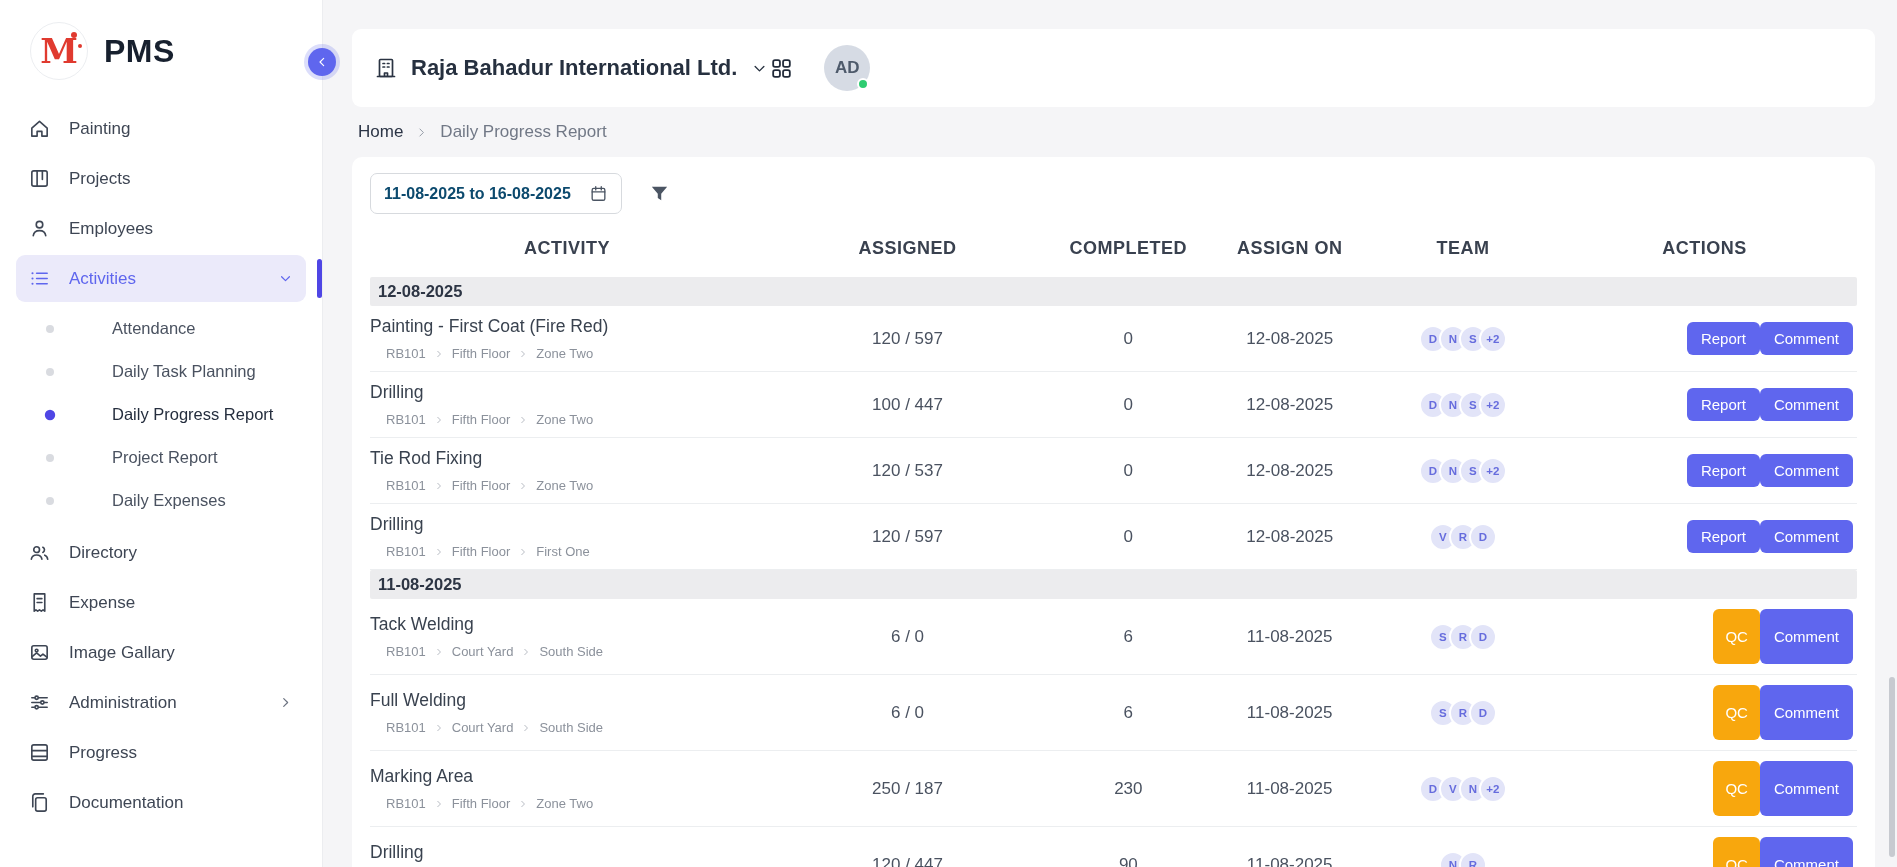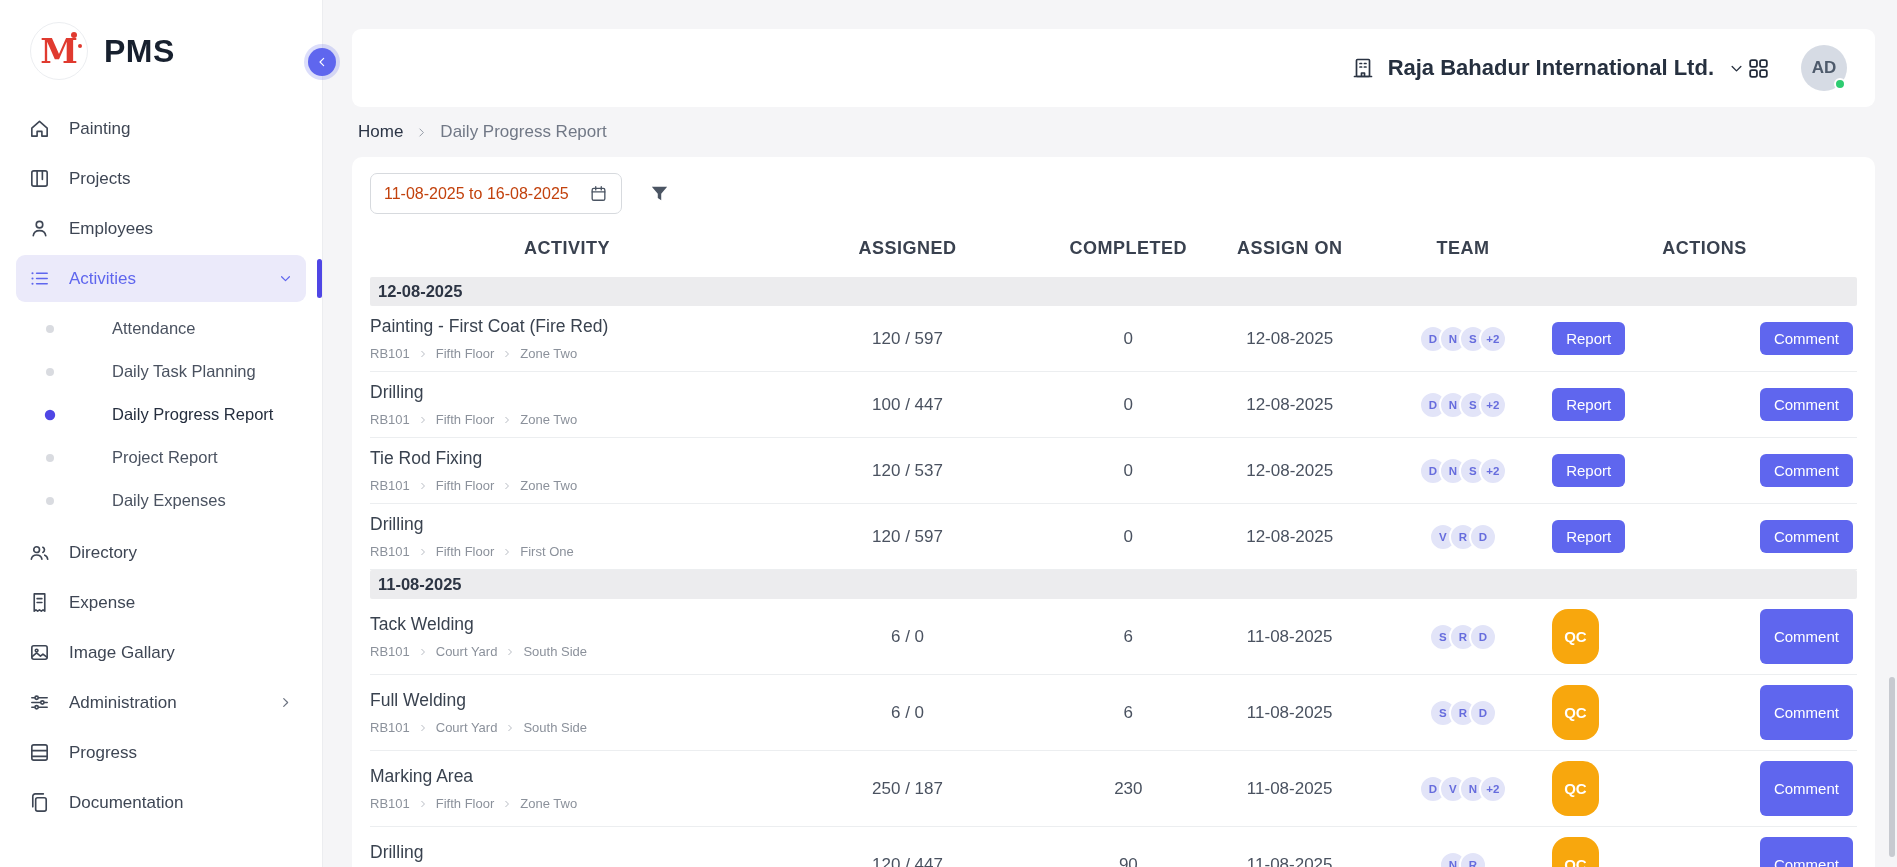--- a/index.html
+++ b/index.html
@@ -27,59 +27,59 @@
   .sub-item { display:flex; align-items:center; padding:12px 10px 12px 30px; font-size:16.5px; color:#4a5260; cursor:pointer; }
   .bullet { width:8px; height:8px; border-radius:50%; background:#d9dbe0; margin-right:58px; flex-shrink:0; }
   .sub-item.active .bullet { background:#4f46e5; transform:scale(1.3); }
   .sub-item.active { color:#252e3e; }
 
   .collapse-btn { position:absolute; left:308px; top:48px; width:28px; height:28px; border-radius:50%; background:var(--accent,#6168ee); border:none; color:#fff; display:flex; align-items:center; justify-content:center; cursor:pointer; z-index:6; box-shadow:0 0 0 4px rgba(97,104,238,.22); }
   .collapse-btn .icon { width:16px; height:16px; color:#fff; }
 
   
   .main { flex:1; display:flex; flex-direction:column; padding:29px 22px 0 29px; overflow:hidden; }
-  .topbar { background:#fff; border-radius:9px; min-height:78px; display:flex; align-items:center; justify-content:flex-end; padding:0 28px 0 22px; }
+  .topbar { background:#fff; border-radius:9px; min-height:78px; display:flex; align-items:center; justify-content:flex-start; padding:0 28px 0 22px; }
   .company { display:flex; align-items:center; gap:13px; cursor:pointer; }
   .company .b-icon { width:24px; height:24px; color:#2a3342; }
   .company-name { font-size:22px; font-weight:700; color:#26303f; }
   .chev-dk { width:19px; height:19px; color:#26303f; }
   .topbar-right { display:flex; align-items:center; gap:30px; }
   .iconbtn { background:none; border:none; padding:0; cursor:pointer; display:inline-flex; color:#222b3a; }
   .iconbtn .icon { width:25px; height:25px; }
   .avatar { width:46px; height:46px; border-radius:50%; background:#d6dbe4; display:flex; align-items:center; justify-content:center; font-size:17px; font-weight:700; color:#4e5a6b; position:relative; cursor:pointer; }
   .status-dot { position:absolute; right:1px; bottom:1px; width:12px; height:12px; border-radius:50%; background:var(--success,#2ecc71); border:2px solid #fff; }
 
   .breadcrumb { display:flex; align-items:center; gap:12px; padding:15px 6px 15px; font-size:17px; }
   .bc-home { color:#2c3546; cursor:pointer; }
   .bc-chev { width:13px; height:13px; color:#8d94a0; }
   .bc-current { color:#717886; }
 
   .card { background:#fff; border-radius:10px 10px 0 0; flex:1; padding:16px 18px 0; display:flex; flex-direction:column; overflow:hidden; }
   .filters { display:flex; align-items:center; gap:26px; margin-bottom:12px; }
-  .date-input { width:252px; display:flex; align-items:center; justify-content:space-between; gap:10px; border:1px solid #d7dade; border-radius:7px; padding:10px 13px; font-size:16px; color:#c2410c; background:#fff; cursor:pointer; }
+  .date-input { width:252px; display:flex; align-items:center; justify-content:space-between; gap:10px; border:1px solid #d7dade; border-radius:7px; padding:10px 13px; font-size:16px; color:#0c4a6e; background:#fff; cursor:pointer;font-weight:bold; }
   .date-input .icon { width:19px; height:19px; color:#4b5563; }
   .filter-ic .icon { width:23px; height:23px; color:#4b5563; }
 
   .grid-cols { display:grid; grid-template-columns:26.5% 19.3% 10.4% 11.3% 12% 20.5%; }
   .thead { padding:12px 0 18px; }
   .th { text-align:center; font-size:18px; font-weight:700; color:#39414f; letter-spacing:.5px; }
   .group-row { background:#ececee; padding:5px 8px; font-size:16.5px; font-weight:700; color:#2d3544; border-radius:2px; }
   .trow { align-items:center; padding:10px 0; border-bottom:1px solid #eceef0; }
   .c-act { padding-right:10px; }
   .act-title { font-size:17.5px; color:#39424f; margin-bottom:9px; }
-  .act-path { display:flex; align-items:center; gap:8px; font-size:13px; color:#8b919b; }
+  .act-path { display:flex; align-items:center; gap:8px; font-size:13px; color:#8b919b;margin-left:16px; }
   .act-path .icon { width:10px; height:10px; color:#9aa0aa; }
   .cell-center { text-align:center; font-size:17px; color:#4a5260; }
   .c-team { display:flex; justify-content:center; }
   .chip { width:28px; height:28px; border-radius:50%; background:#e2e4f8; color:#666cdd; font-size:11.5px; font-weight:700; display:flex; align-items:center; justify-content:center; border:2px solid #fff; margin-left:-8px; }
   .chip:first-child { margin-left:0; }
-  .c-actions { display:flex; justify-content:space-between; gap:18px; padding-right:4px; }
+  .c-actions { display:flex; justify-content:flex-end; padding-right:4px; }
   .btn { border:none; border-radius:6px; color:#fff; font-size:15px; font-weight:500; padding:9px 14px; cursor:pointer; font-family:inherit; line-height:1; }
   .btn.primary { background:var(--accent,#5f66ee); }
-  .btn.warning { background:var(--warning,#f8a70d); padding:20px 12px; font-weight:700;border-radius:16px; }
+  .btn.warning { background:var(--warning,#f8a70d); padding:20px 12px; font-weight:400; }
 
   .icon { display:inline-flex; }
   .icon svg { width:100%; height:100%; display:block; }
   .scroll-thumb { position:absolute; right:2px; bottom:10px; width:6px; height:180px; background:#c7cad0; border-radius:3px; z-index:10; cursor:pointer; }
 </style>
 </head>
 <body>
 
 <div class="app">
 

